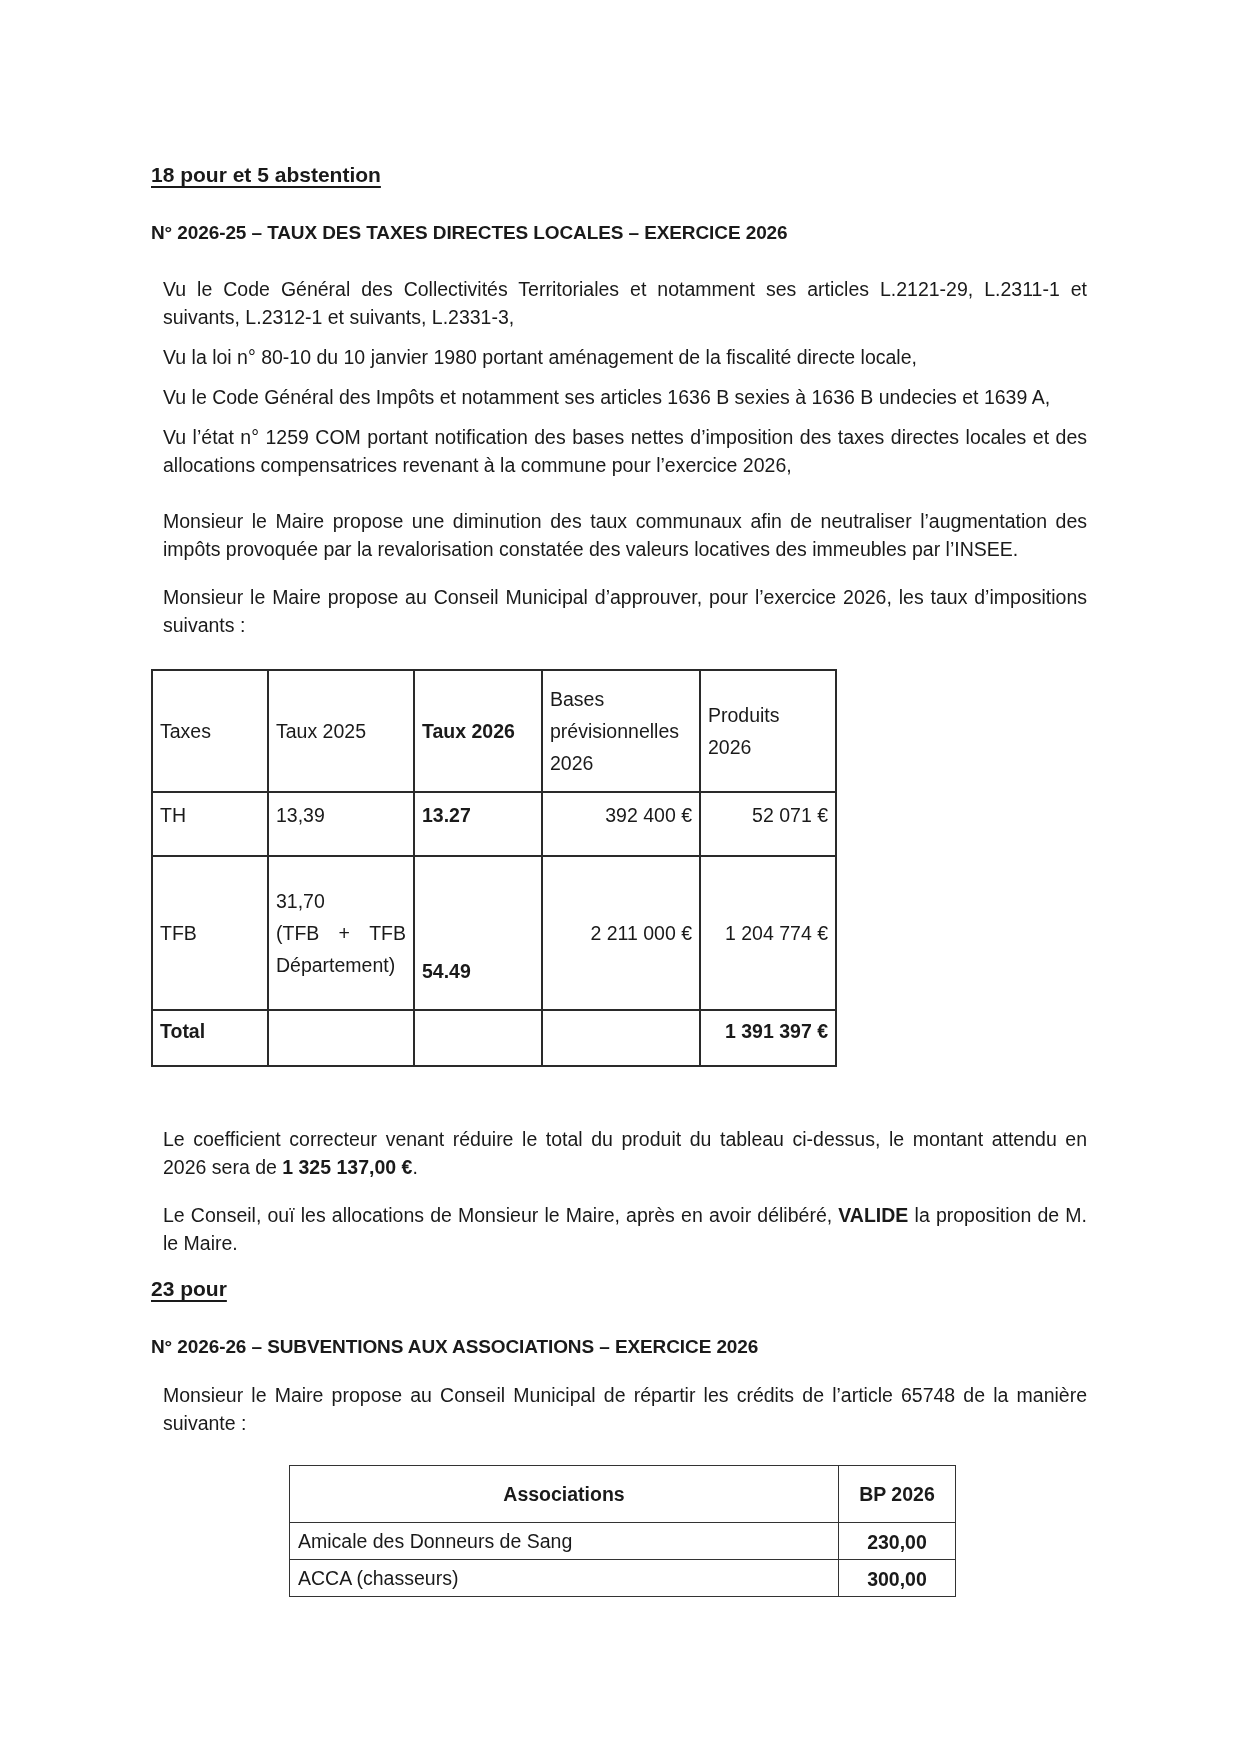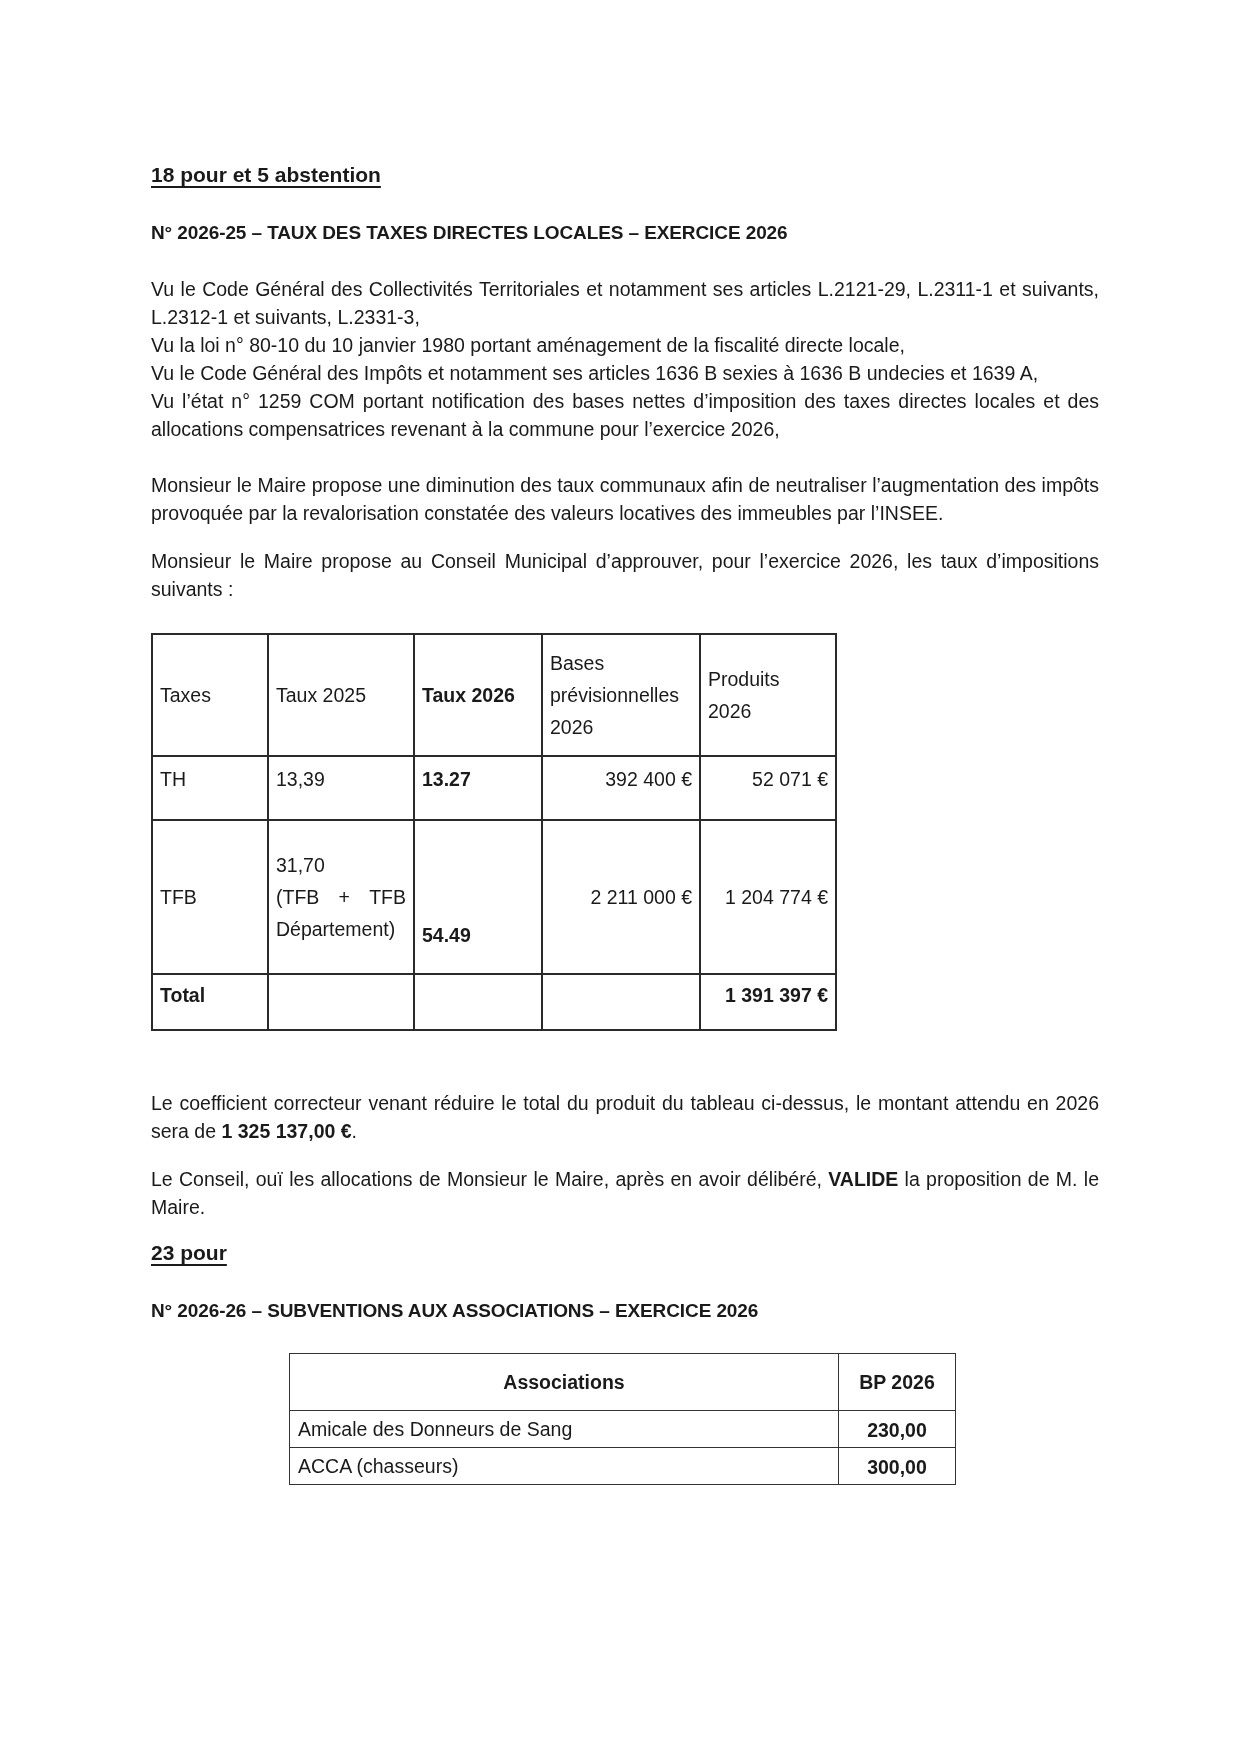--- a/index.html
+++ b/index.html
@@ -31,21 +31,21 @@
       margin: 0;
     }
     .vote-top { margin-top: 11px; }
     .heading {
       font-weight: bold;
       font-size: 19px;
       margin: 30px 0 0 0;
       letter-spacing: -0.1px;
     }
     p {
-      margin: 0;
+      margin: 12px;
       text-align: justify;
     }
     .gap-lg { margin-top: 28px; }
     .gap-md { margin-top: 20px; }
     b { font-weight: bold; }
 
     
     table.tax {
       border-collapse: collapse;
       margin-top: 30px;
@@ -152,20 +152,21 @@
     </table>
 
   <p style="margin-top:58px"><span>Le coefficient correcteur venant réduire le total du produit du tableau ci-dessus, le montant attendu en 2026 sera de </span><b>1 325 137,00 €</b><span>.</span></p>
 
   <p class="gap-md"><span>Le Conseil, ouï les allocations de Monsieur le Maire, après en avoir délibéré, </span><b>VALIDE</b><span> la proposition de M. le Maire.</span></p>
 
   <p class="vote" style="margin-top:18px">23 pour</p>
 
   <h2 class="heading">N° 2026-26 – SUBVENTIONS AUX ASSOCIATIONS – EXERCICE 2026</h2>
 
+  <p class="gap-md">Monsieur le Maire propose au Conseil Municipal de répartir les crédits de l’article 65748 de la manière suivante :</p>
 
   <table class="assoc">
     <tbody>
         <tr class="ahead">
       <td class="a1">Associations</td>
       <td class="a2">BP 2026</td>
     </tr>
     <tr class="arow">
       <td class="a1">Amicale des Donneurs de Sang</td>
       <td class="amt">230,00</td>

